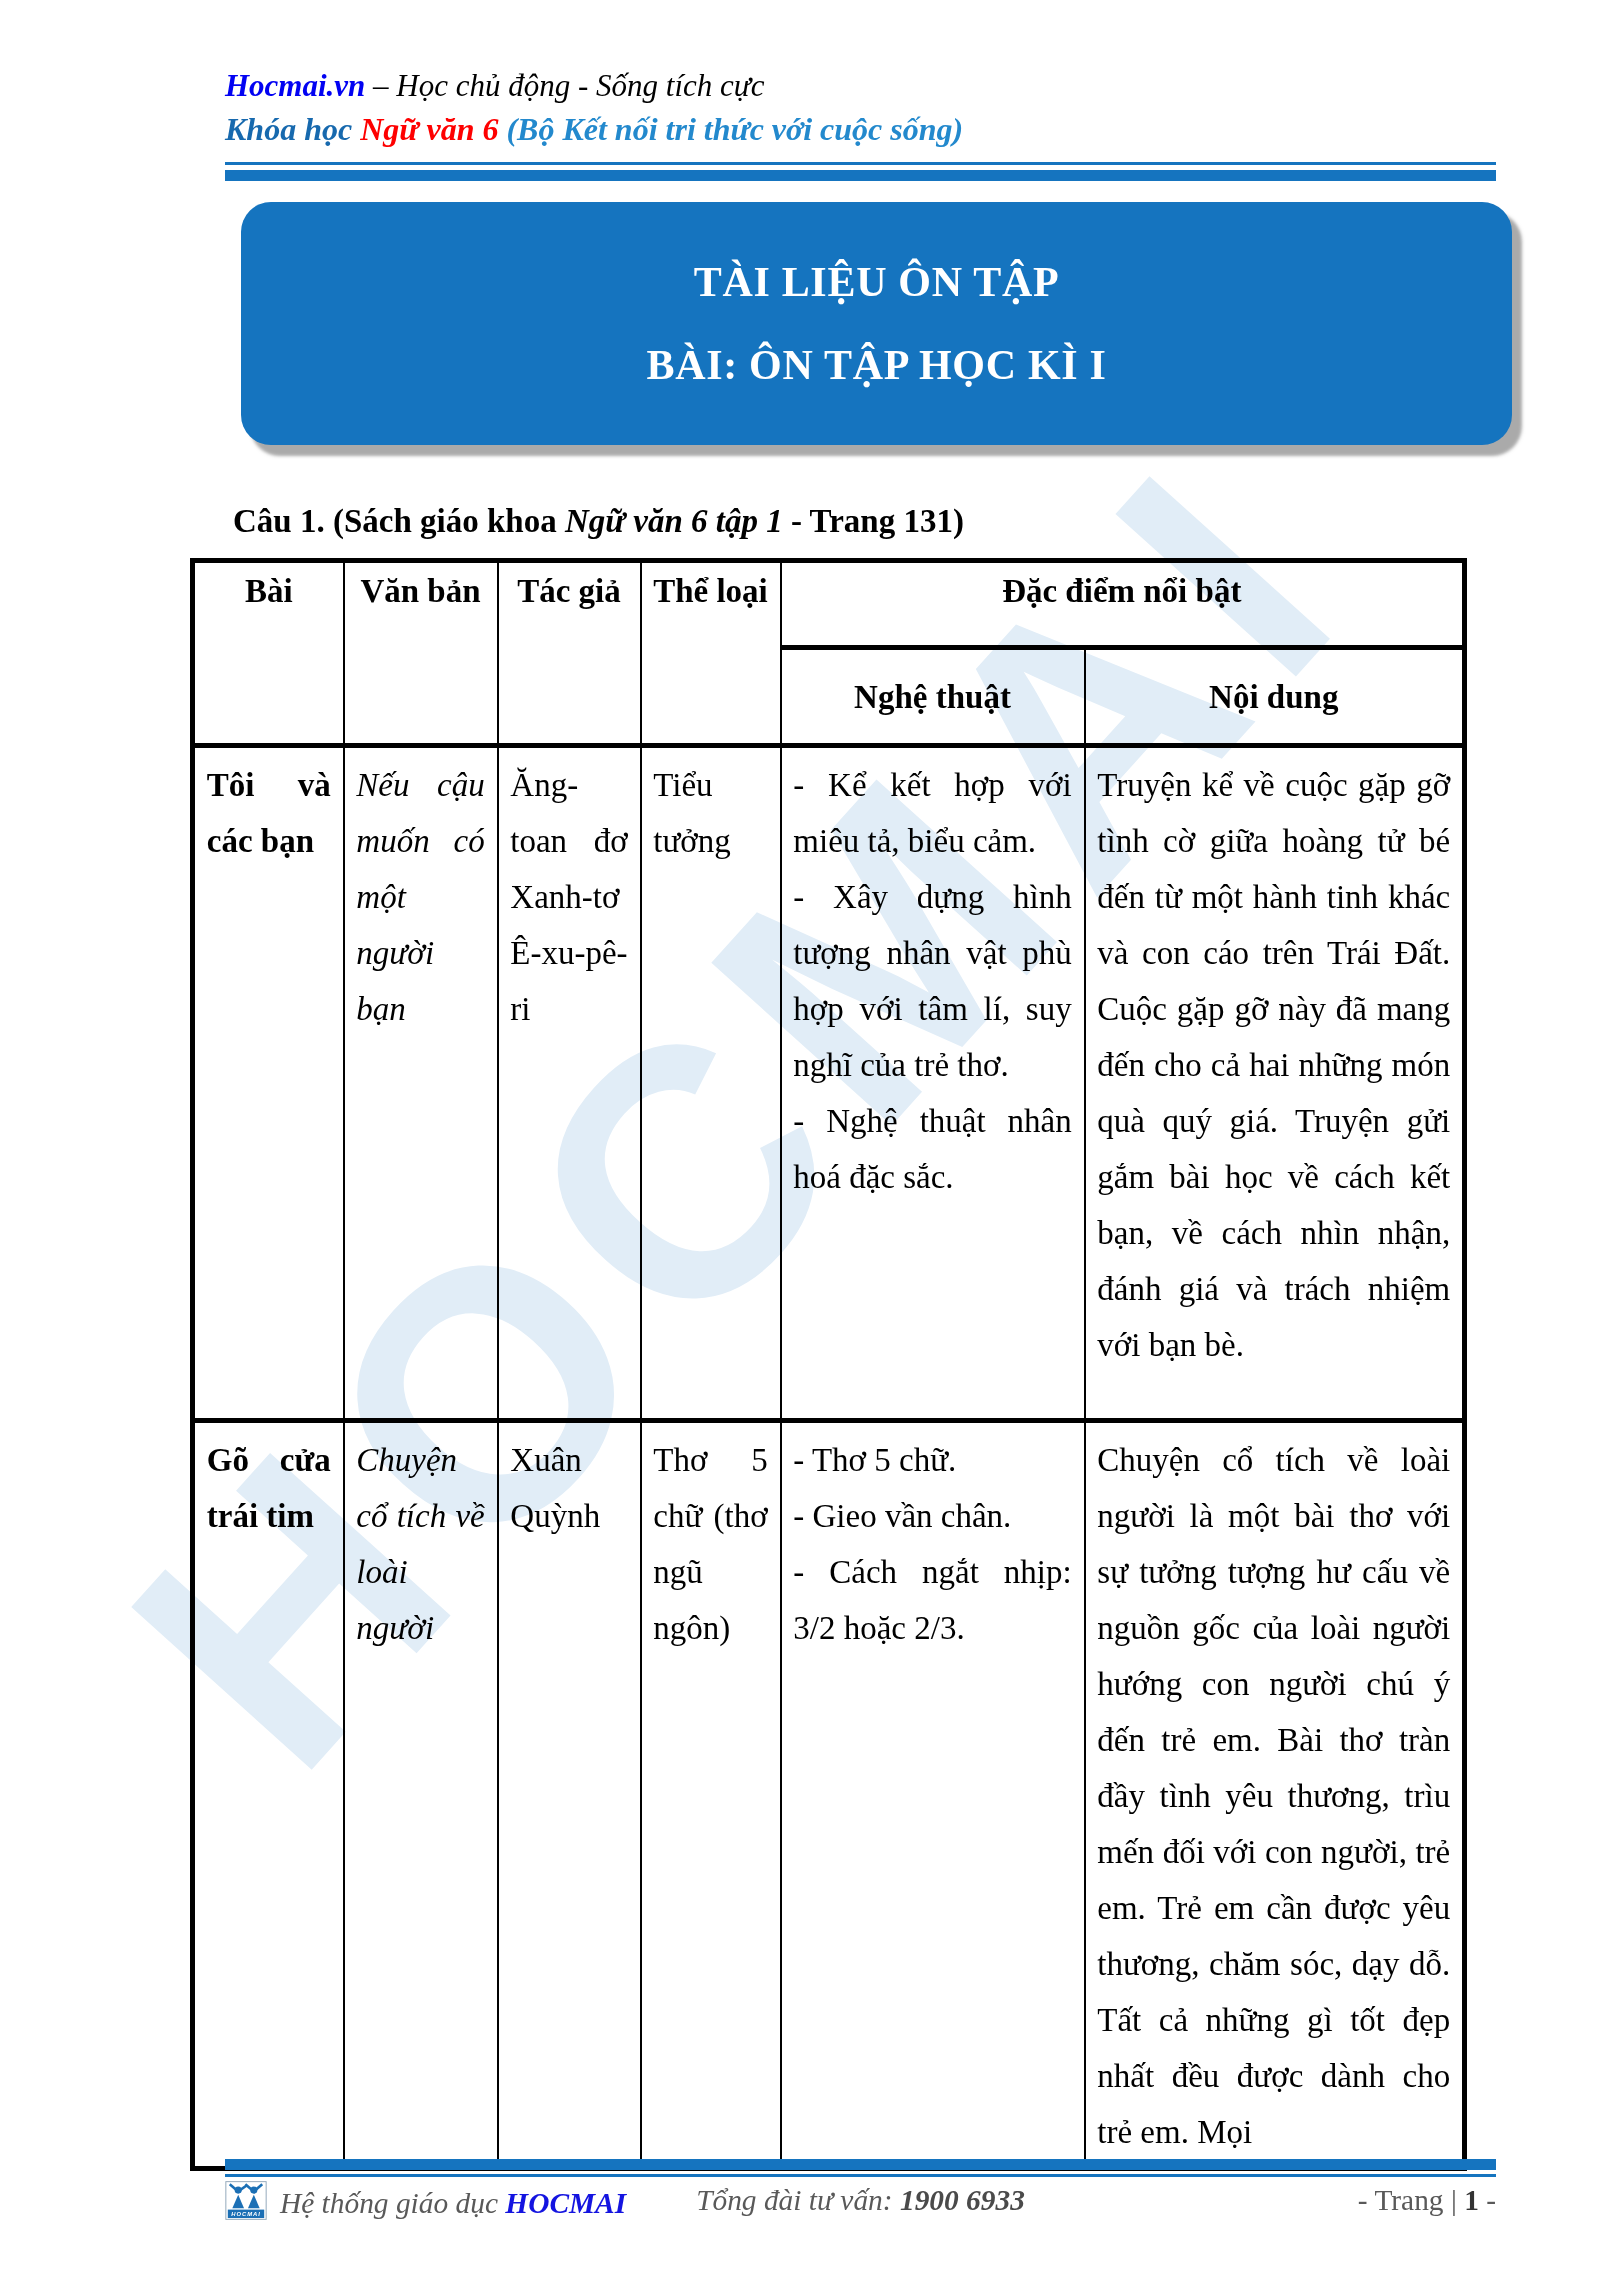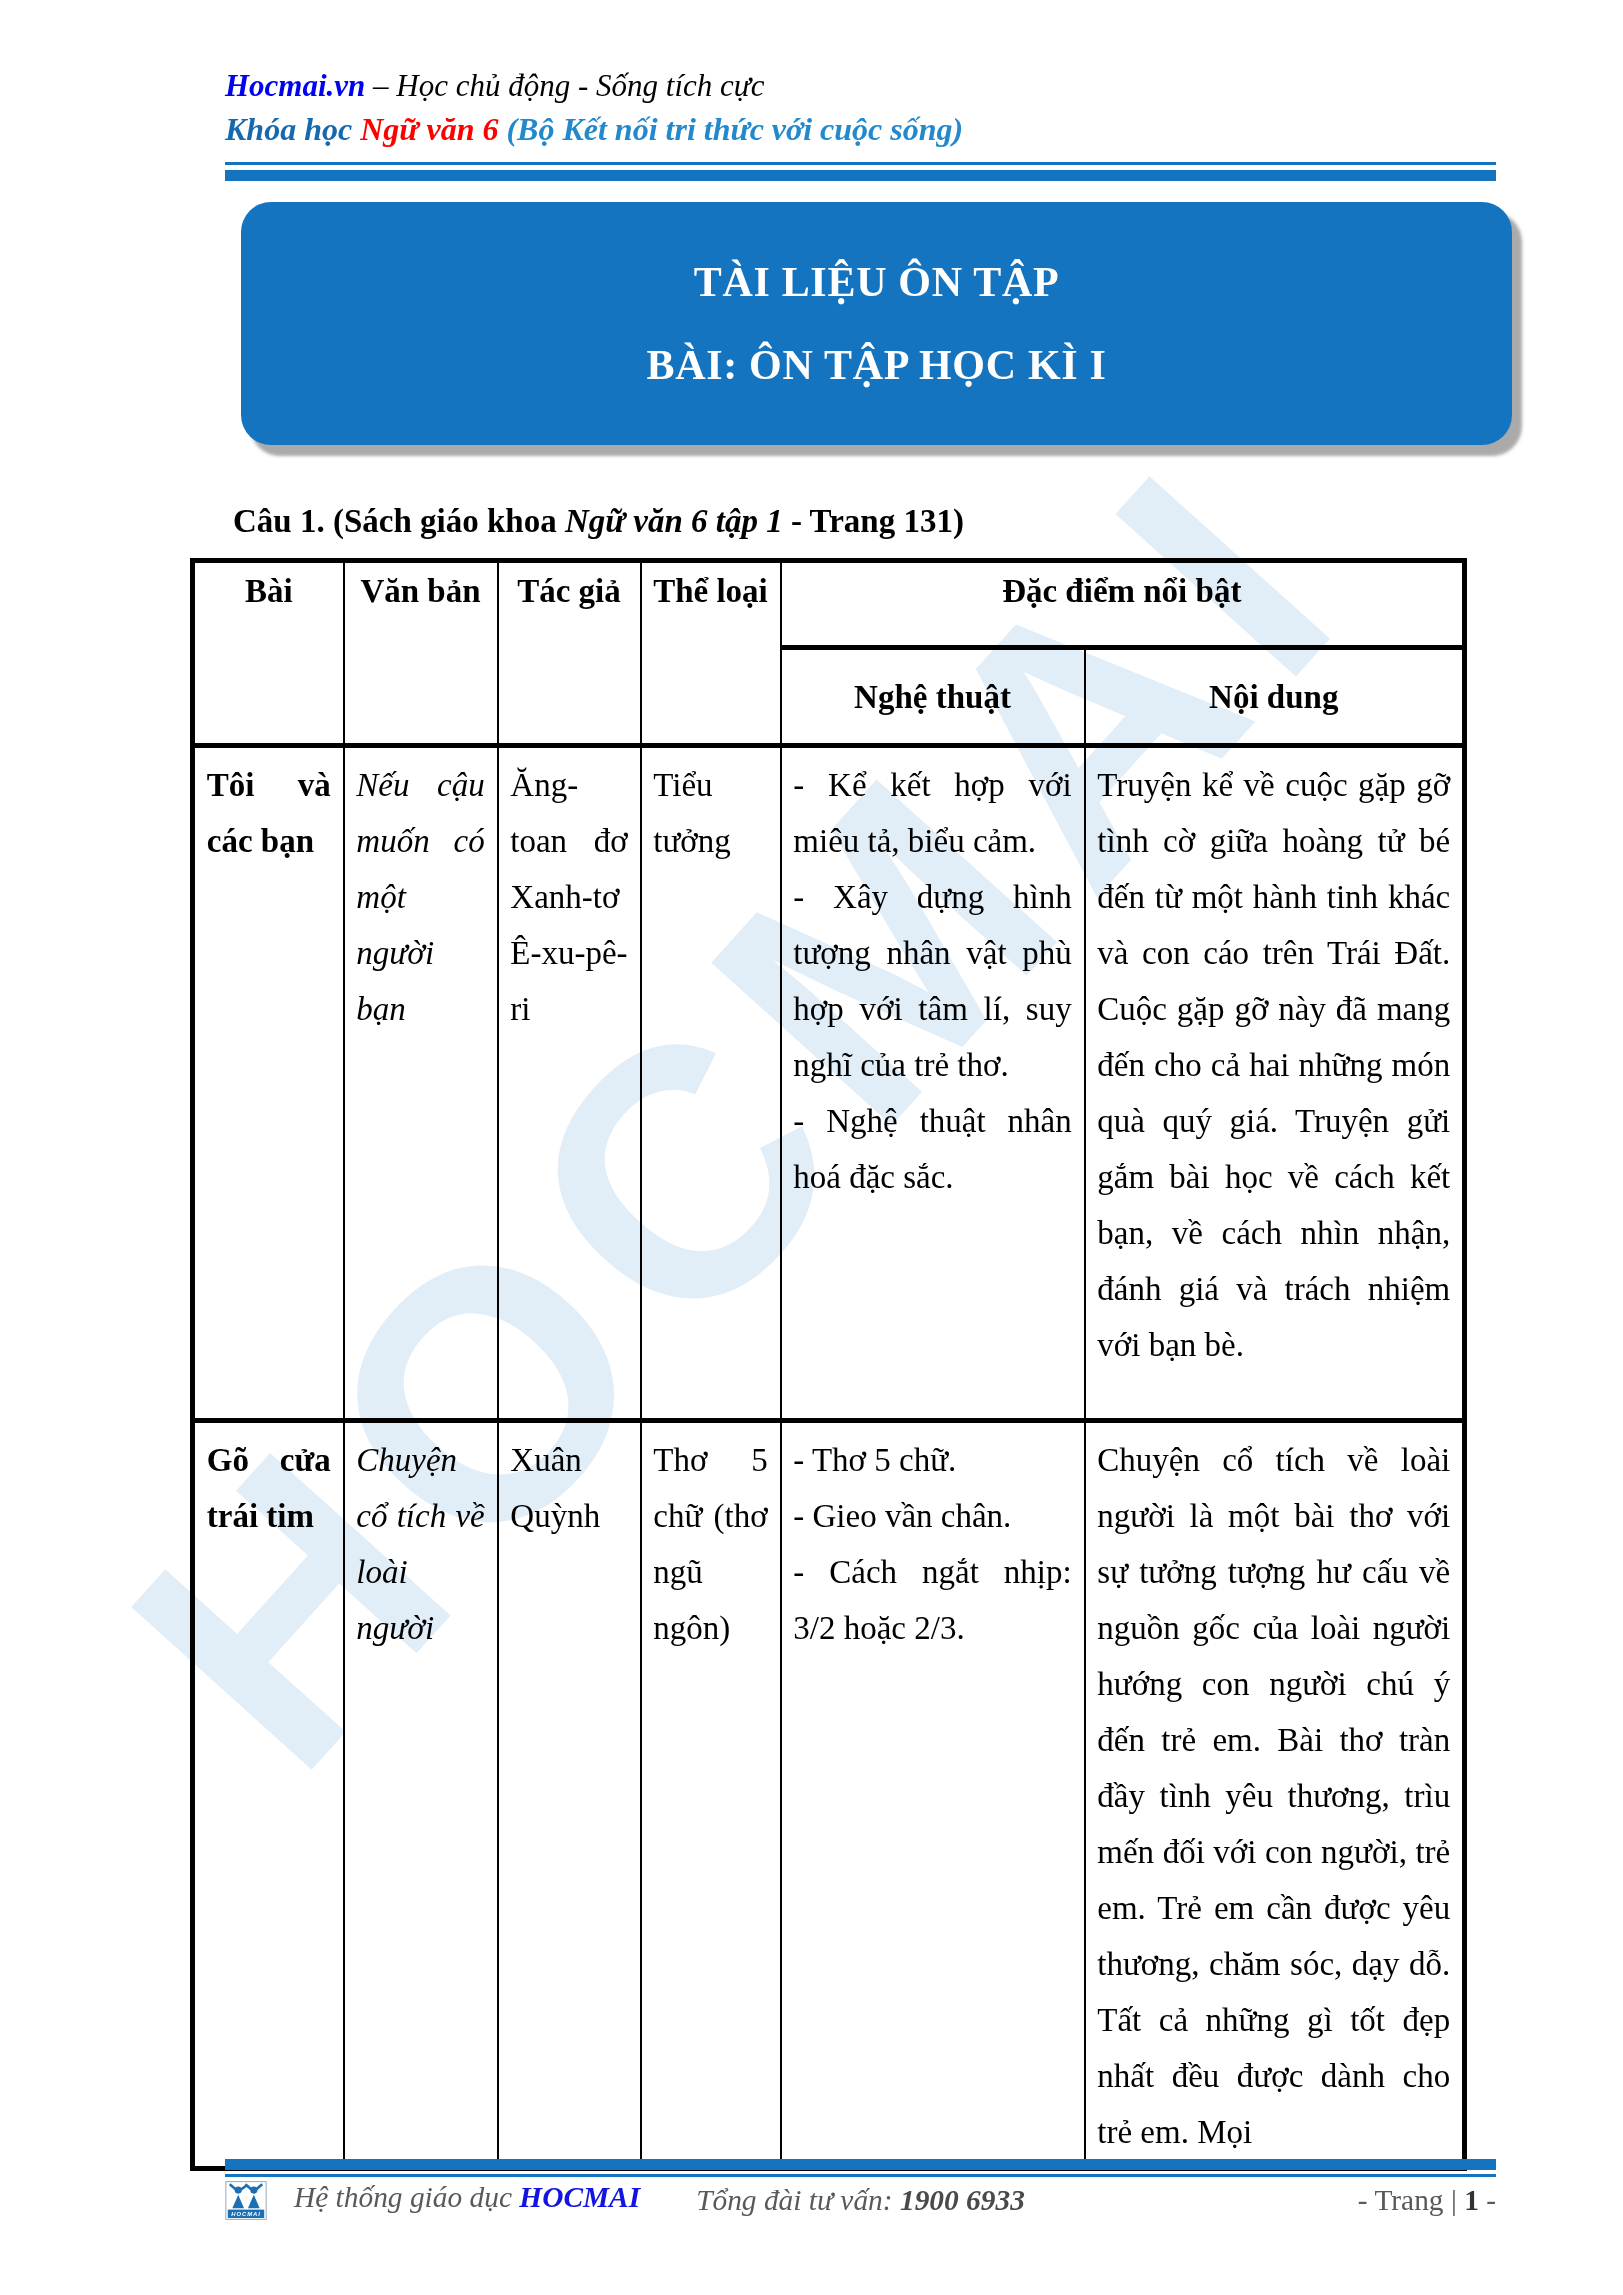--- a/index.html
+++ b/index.html
@@ -45,21 +45,21 @@
   td.cell{padding:9.2px 11.8px 6.5px;text-align:justify;}
   tr.body-row-1 td{height:654px;}
   tr.body-row-2 td{height:695px;}
   td.bold-cell{font-weight:bold;}
   td.italic-cell{font-style:italic;}
   .cell-lines div{text-align:justify;}
   
   .footer-bar{left:190px;top:2159px;width:1271px;height:11px;background:#1574BF;}
   .footer-line{left:190px;top:2174px;width:1271px;height:3.3px;background:#1574BF;}
   .footer-row{left:190px;top:2179px;width:1271px;height:43px;display:flex;align-items:center;}
-  .f-left{display:flex;align-items:flex-start;gap:27px;font-size:29.4px;font-style:italic;color:#595959;white-space:nowrap;}
+  .f-left{display:flex;align-items:flex-end;gap:13px;font-size:29.4px;font-style:italic;color:#595959;white-space:nowrap;}
   .f-left .fbrand{color:#1414E0;font-weight:bold;}
   .f-center{position:absolute;left:50%;transform:translateX(-50%);
     font-size:29.4px;font-style:italic;color:#595959;white-space:nowrap;}
   .f-center .phone{font-weight:bold;color:#4a4a4a;}
   .f-right{position:absolute;right:0;font-size:29.4px;color:#595959;white-space:nowrap;}
   .f-right .pnum{font-weight:bold;color:#333;}
   .logo-box{width:42px;height:39px;flex:0 0 auto;}
 </style>
 </head>
 <body>

